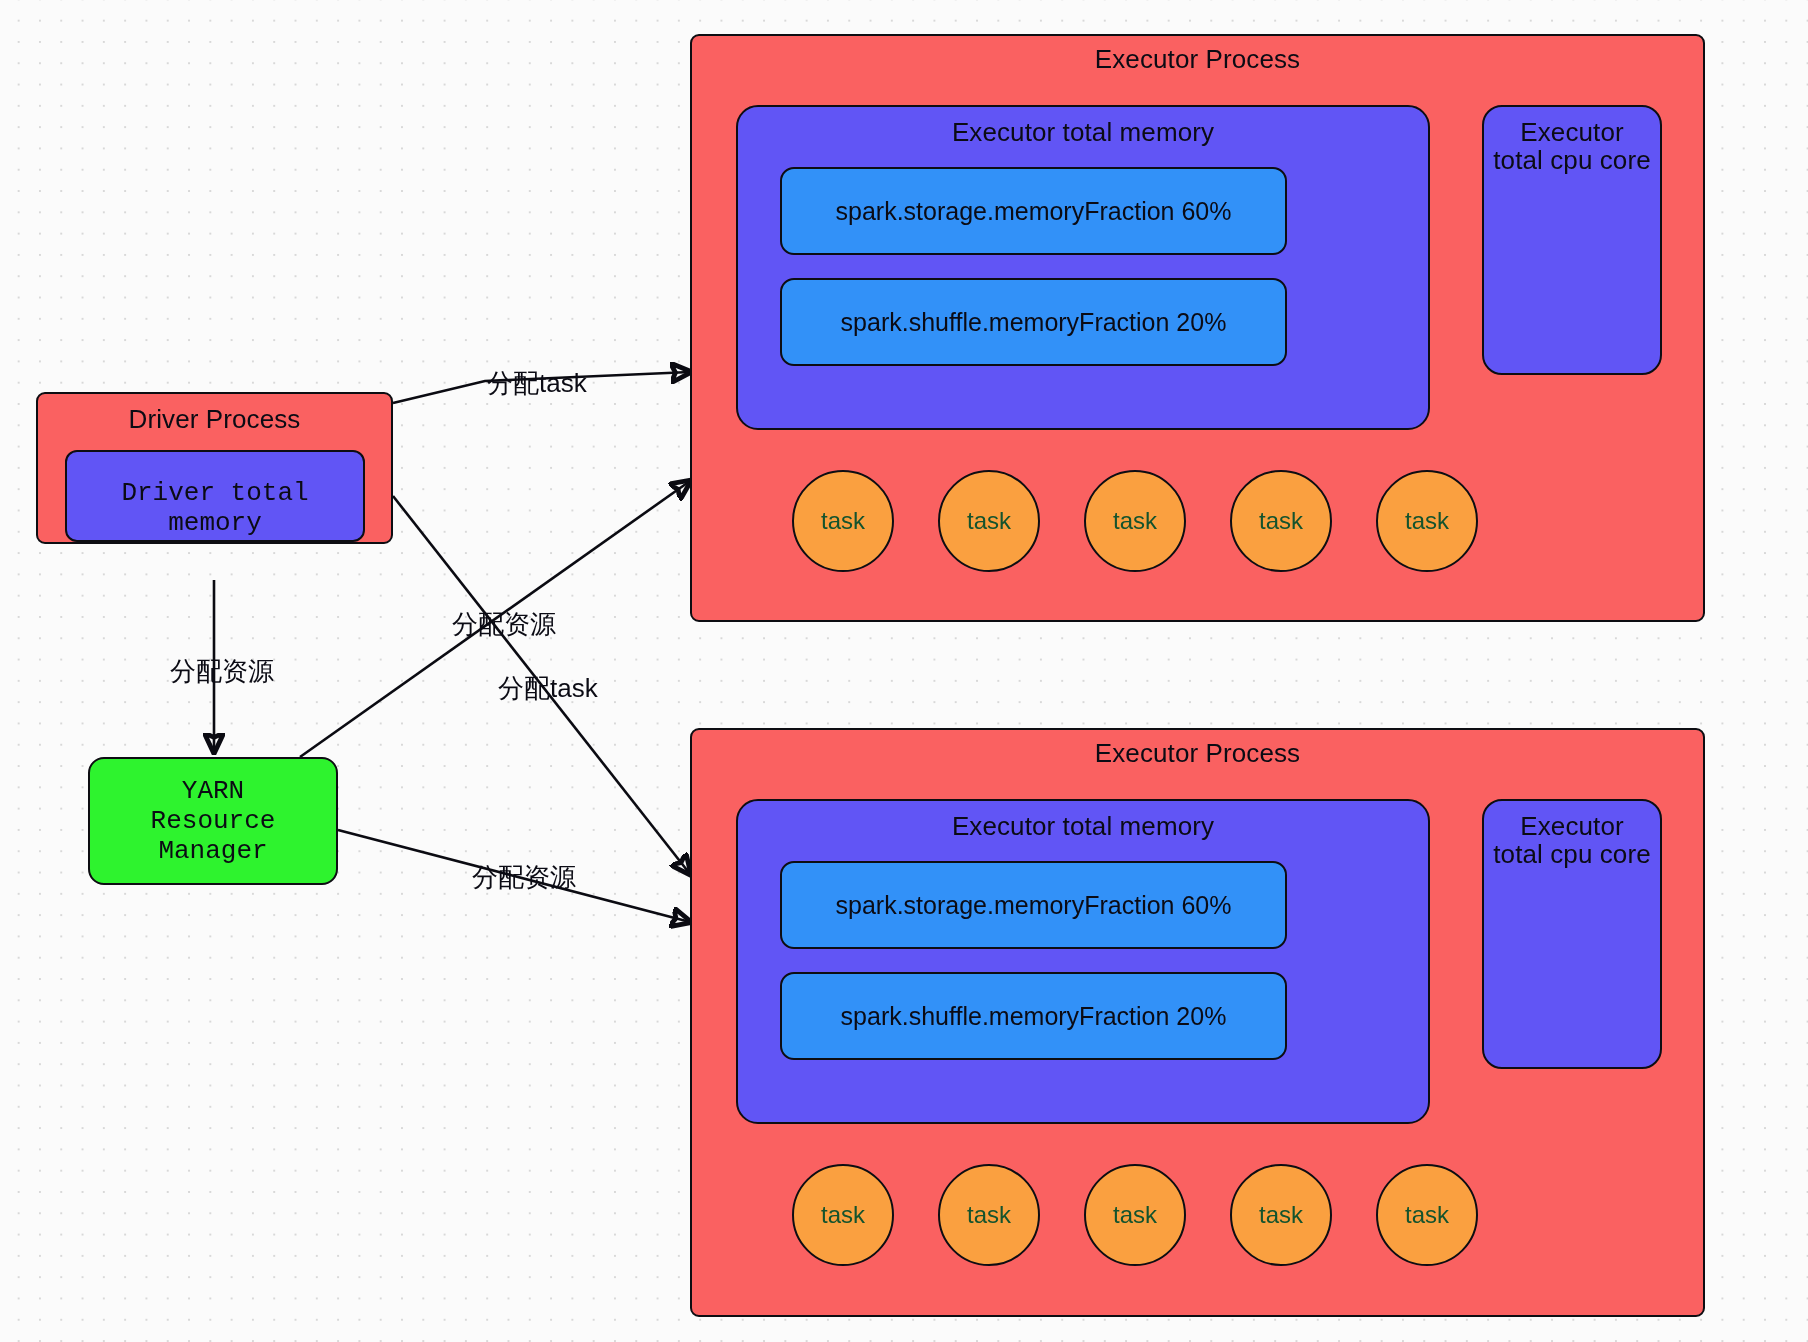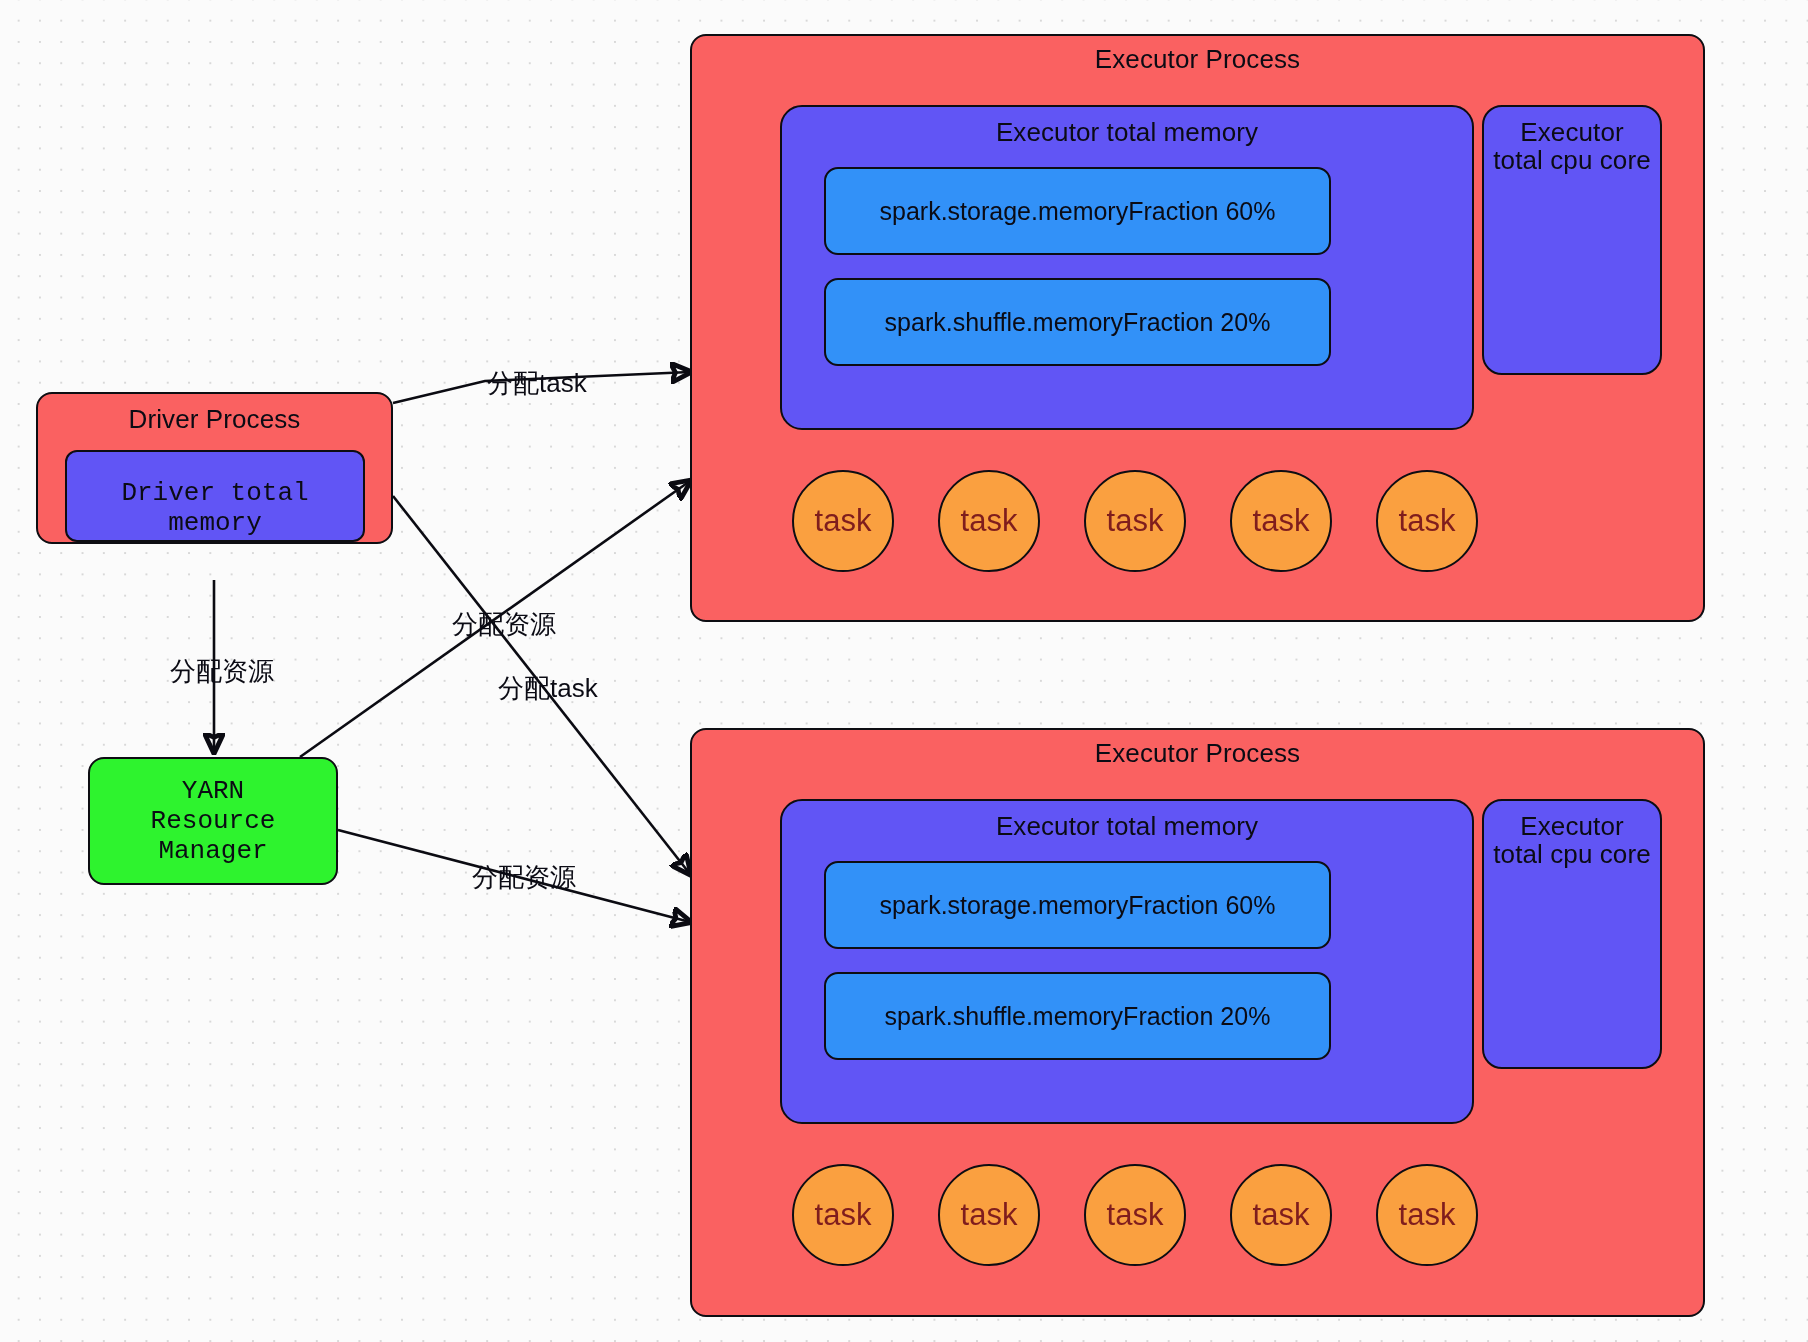--- a/index.html
+++ b/index.html
@@ -20,27 +20,26 @@
   }
   .node {
     position: absolute;
     box-sizing: border-box;
     border: 2.5px solid #0d0d12;
     color: #0b0b14;
     text-align: center;
   }
   .proc {
     background: #fa6161;
-    border-radius: 16px;
+    border-radius: 9px;
     padding-left: 24px;
   }
   .memblock {
     background: #6155f5;
     border-radius: 22px;
-    margin-left: 44px;
   }
   .cpublock {
     background: #6155f5;
     border-radius: 20px;
   }
   .fracblock {
     background: #3291f8;
     border-radius: 14px;
   }
   .drvmem {
@@ -50,25 +49,25 @@
   .yarn {
     background: #2ef32e;
     border-radius: 16px;
   }
   .task {
     position: absolute;
     box-sizing: border-box;
     background: #faa040;
     border: 2.5px solid #0d0d12;
     border-radius: 50%;
-    color: #7f1d1d;
+    color: #14532d;
     display: flex;
     align-items: center;
     justify-content: center;
-    font-size: 31px;
+    font-size: 24px;
   }
   .ttl {
     position: absolute;
     left: 0;
     right: 0;
     font-size: 26px;
     line-height: 1.06;
     letter-spacing: 0.1px;
   }
   .ctr {

